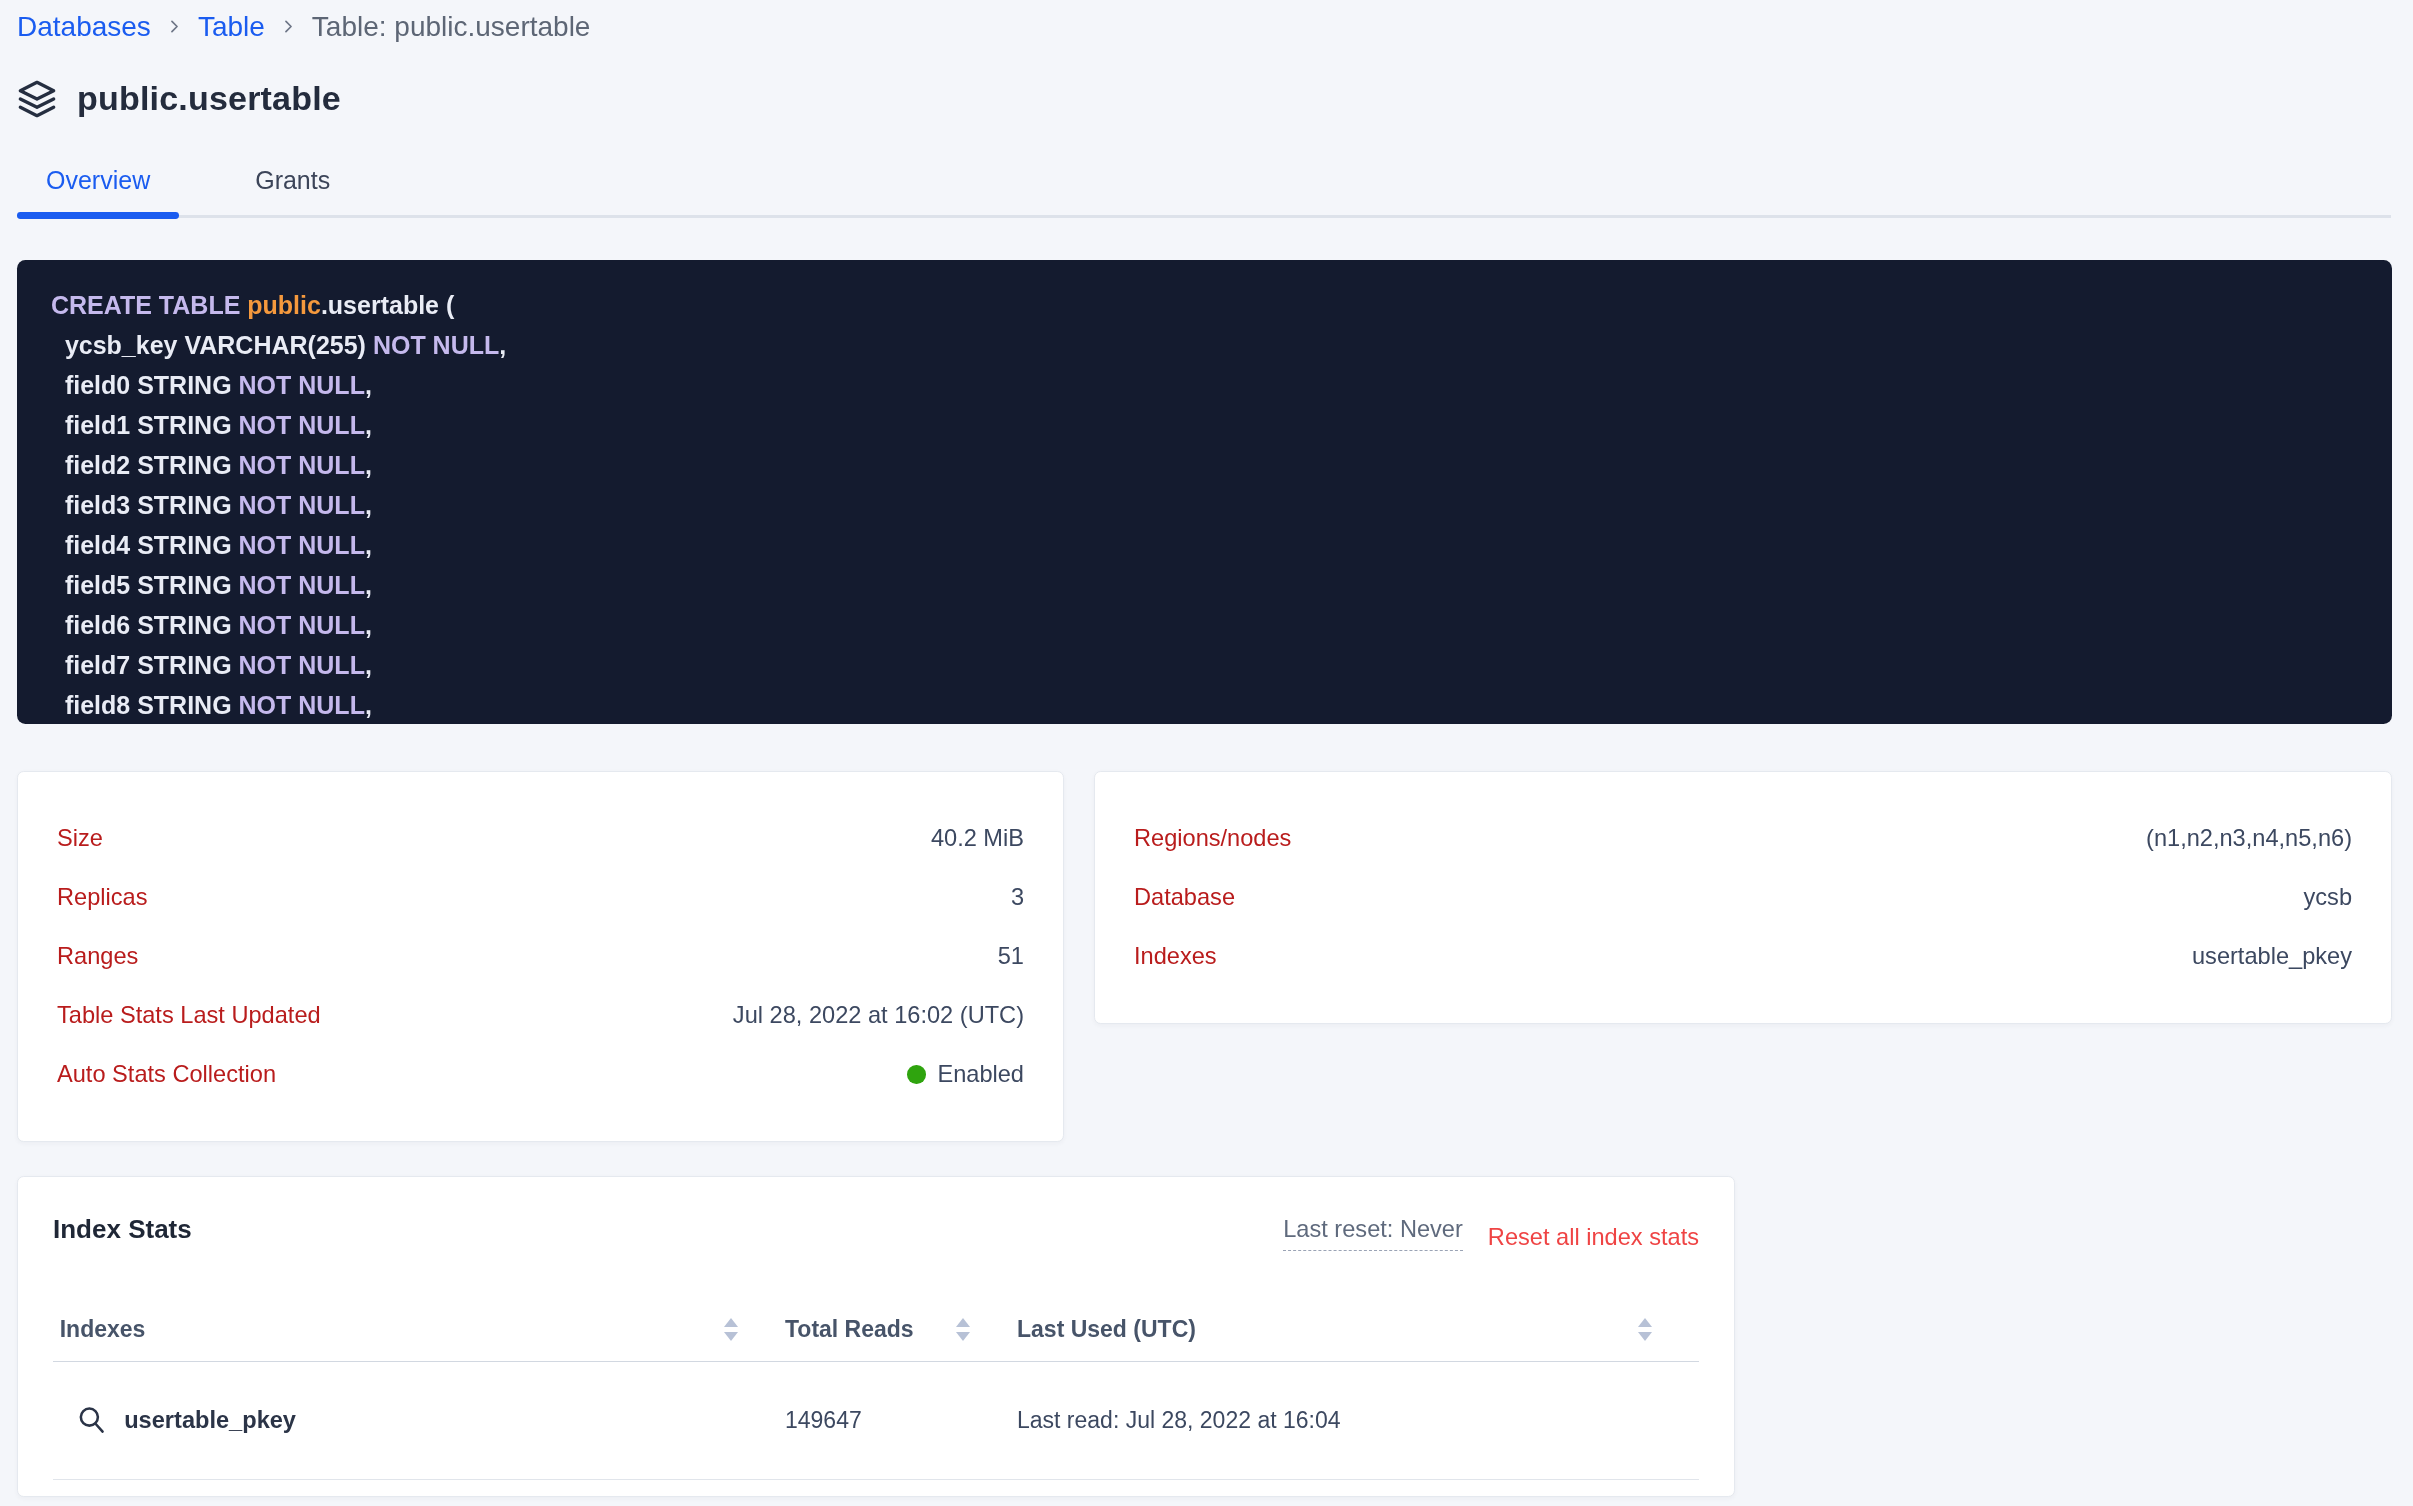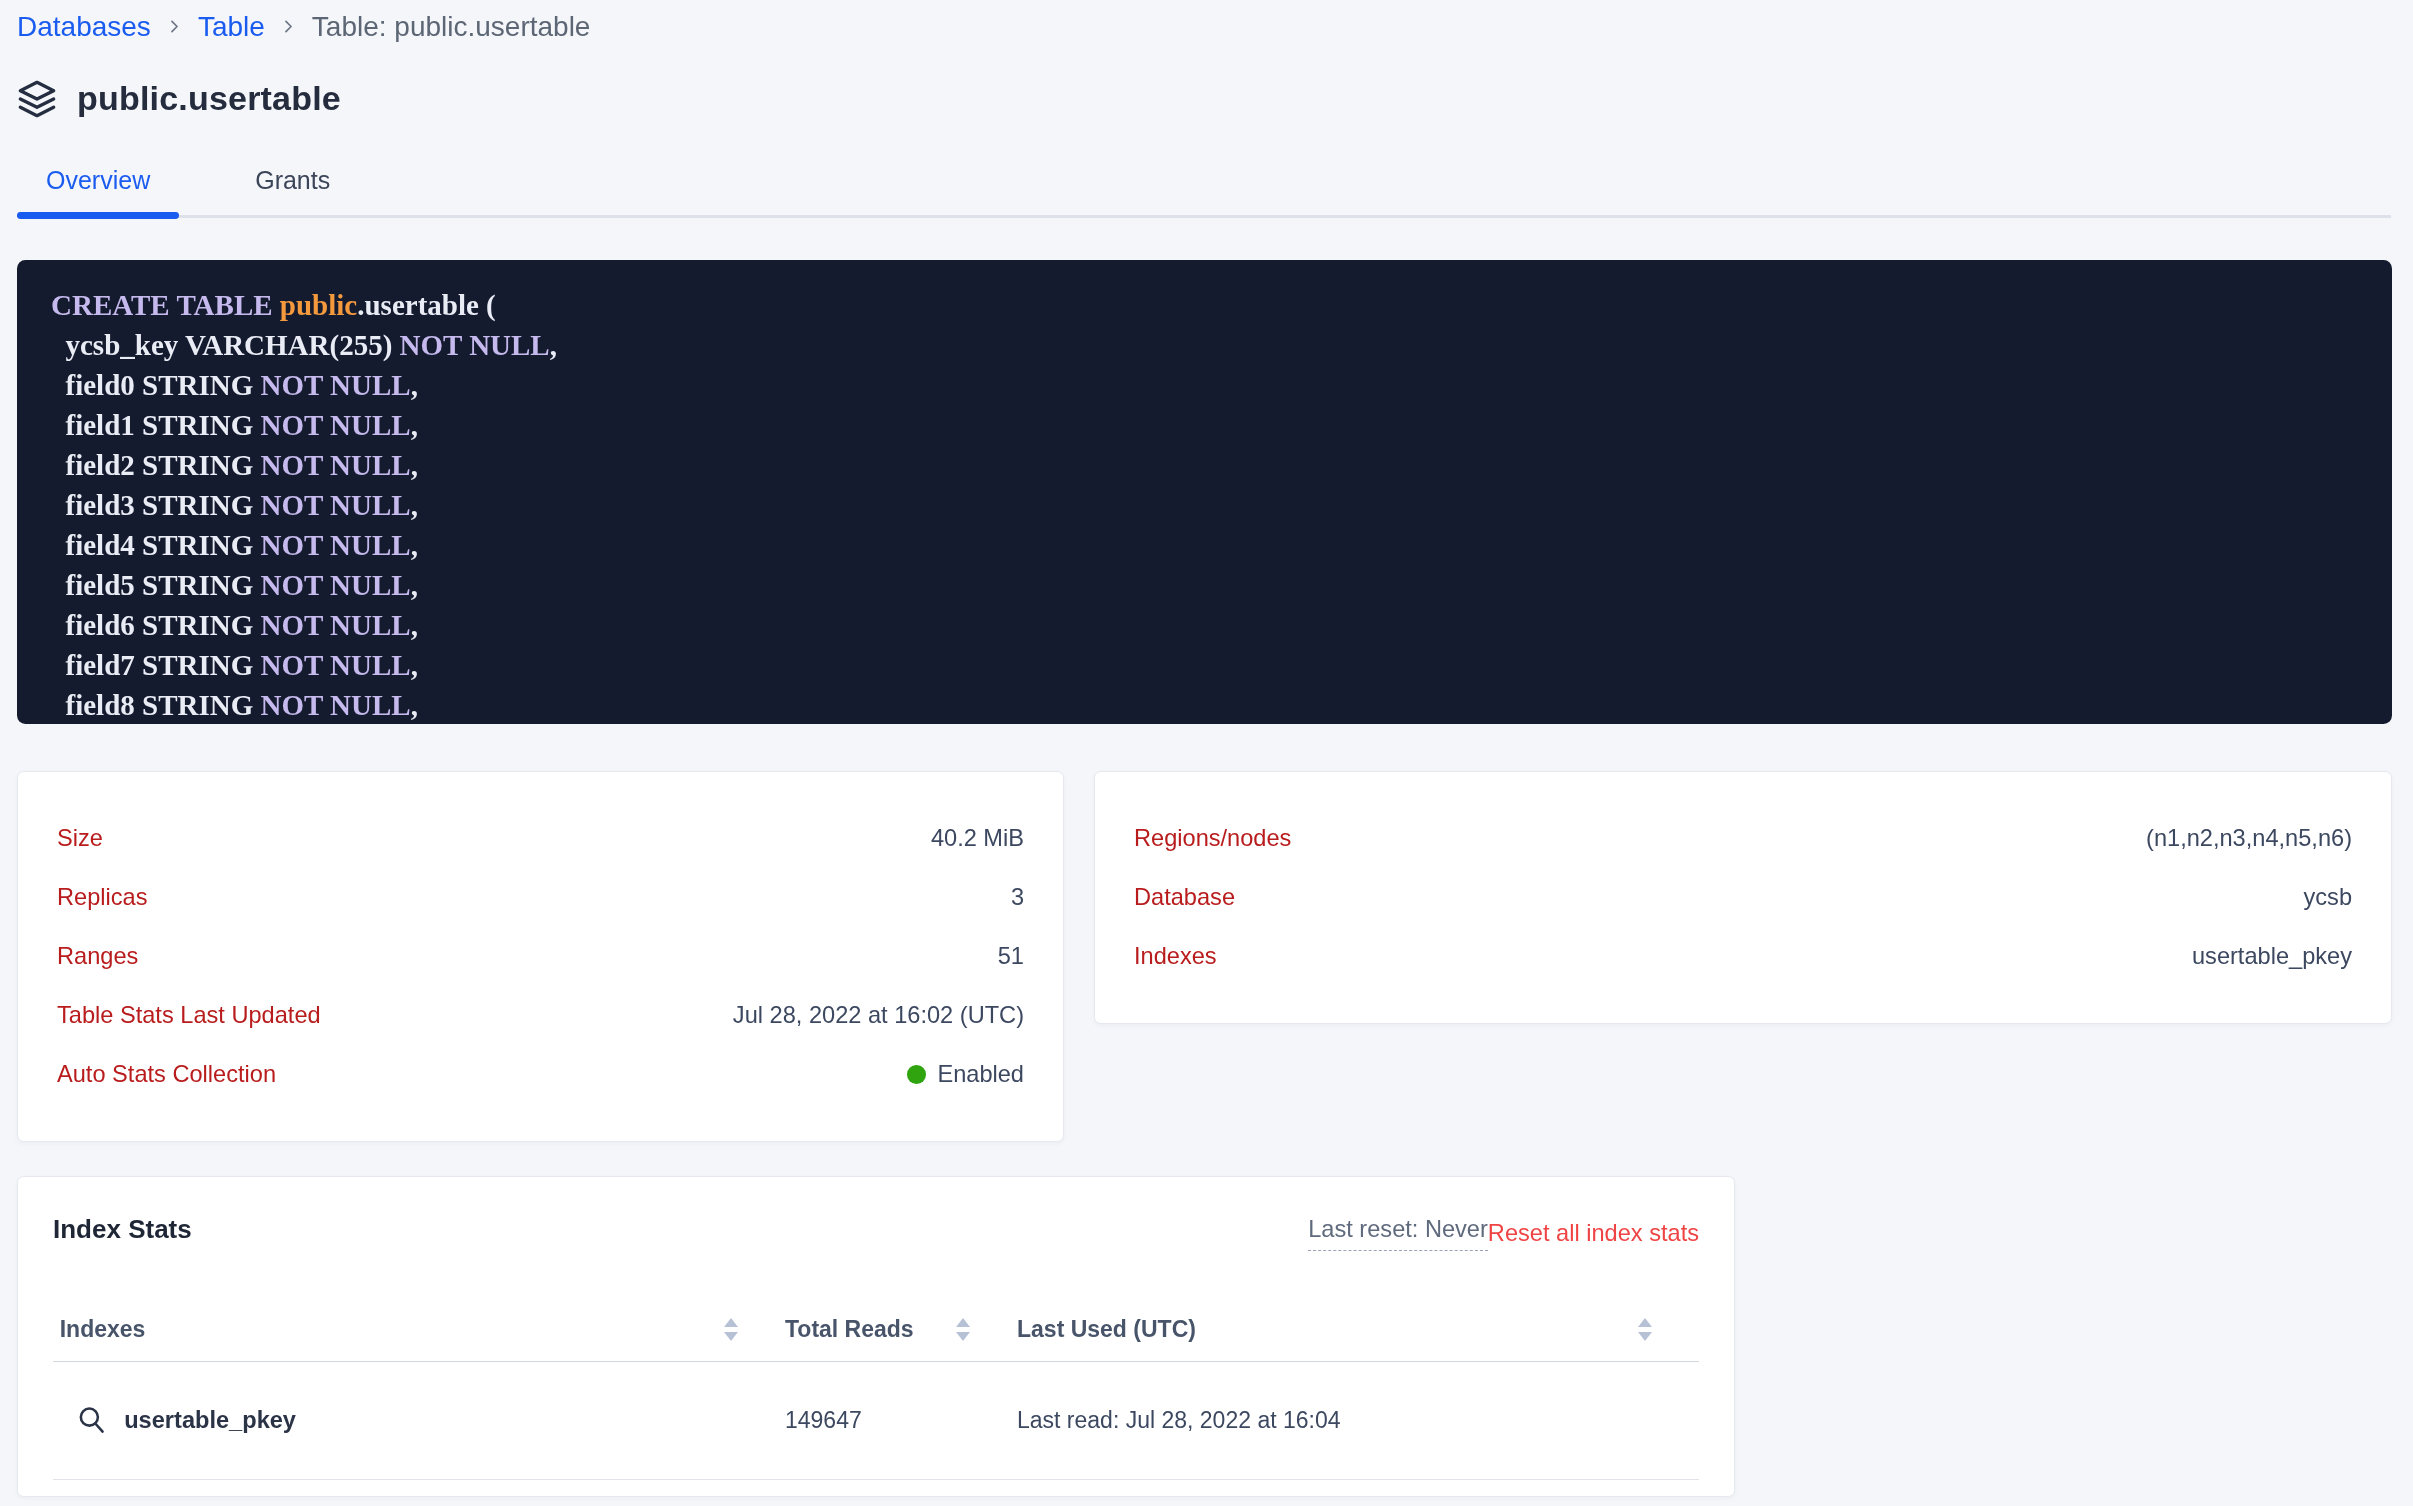--- a/index.html
+++ b/index.html
@@ -31,21 +31,21 @@
     content: ""; position: absolute; left: 0; right: 0; bottom: -3.4px;
     height: 6.7px; border-radius: 3.4px; background: #1a5cf0;
   }
 
   
   .codeblock {
     margin-top: 42px; background: #141b2f; border-radius: 8.4px;
     height: 464px; overflow: hidden; padding: 25px 17px 0 34px; width: 2375px;
   }
   .codeline {
-    font-family: Liberation Serif, serif; font-size: 29px; font-weight: 700;
+    font-family: Liberation Sans, sans-serif; font-size: 25px; font-weight: 700;
     line-height: 40px; white-space: pre; color: #e9ecf5;
   }
   .tok-kw { color: #c5b9ed; }
   .tok-id { color: #f5993d; }
   .tok-pl { color: #e9ecf5; }
 
   
   .cards-row { display: flex; gap: 30px; margin-top: 47px; align-items: flex-start; width: 2375px; }
   .card {
     background: #ffffff; border: 0.8px solid #e5e9ef; border-radius: 6.7px;
@@ -59,21 +59,21 @@
     height: 59px; font-size: 23.6px; color: #3c4860;
   }
   .detail-label { color: #b91c1c; }
   .detail-value { display: flex; align-items: center; gap: 11.8px; color: #3c4860; }
   .status-dot { width: 18.6px; height: 18.6px; border-radius: 50%; display: inline-block; }
 
   
   .index-card { margin-top: 34px; width: 1718px; height: 321px; padding: 37px 35px 0; overflow: hidden; }
   .index-header { display: flex; justify-content: space-between; align-items: flex-start; }
   .index-title { font-size: 26px; font-weight: 700; color: #1f2736; }
-  .reset-area { display: flex; align-items: center; font-size: 23.6px; padding-top: 1.7px; }
+  .reset-area { display: flex; align-items: flex-end; gap: 25px; font-size: 23.6px; padding-top: 1.7px; }
   .last-reset { color: #5f6a7d; border-bottom: 1.7px dashed #9aa3b5; padding-bottom: 6.7px; }
   .reset-link { color: #ef4444; font-weight: 500; cursor: pointer; }
 
   .table-head {
     display: flex; margin-top: 47px; height: 64px; align-items: center;
     border-bottom: 1.7px solid #d2d8e1; font-size: 23px; color: #475469; font-weight: 600;
   }
   .col1 { width: 732px; display: flex; align-items: center; padding-left: 6.7px; }
   .col2 { width: 232px; display: flex; align-items: center; }
   .col3 { flex: 1; display: flex; align-items: center; }

